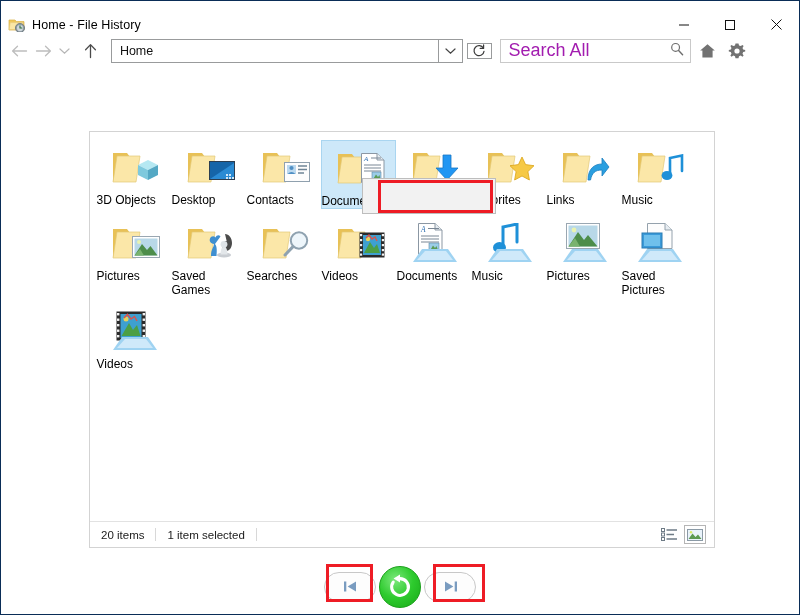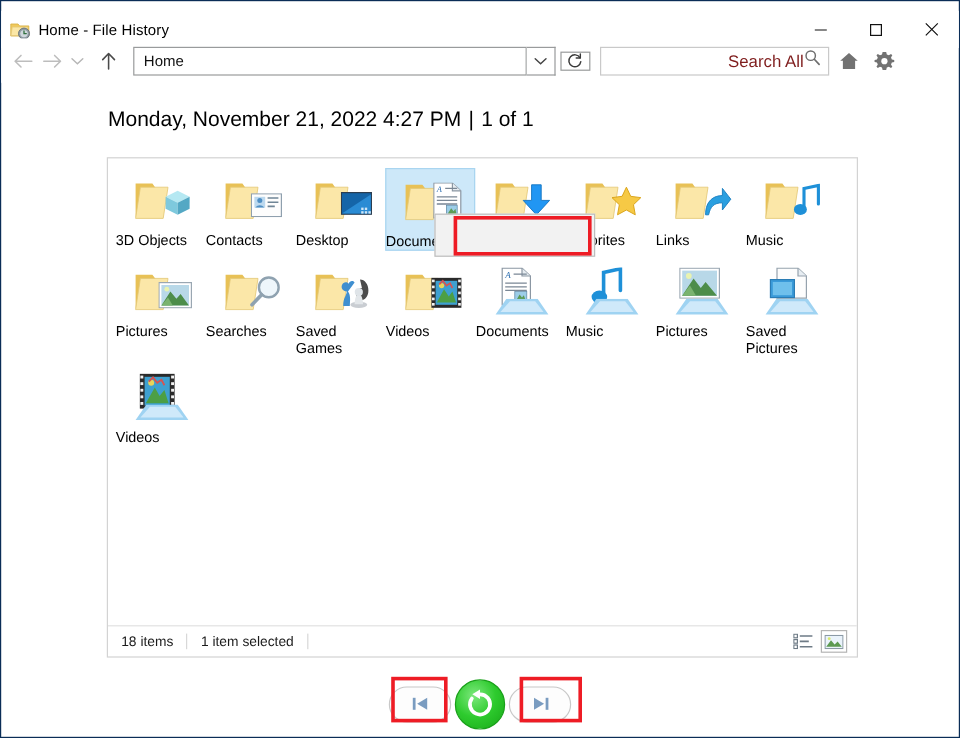--- a/index.html
+++ b/index.html
@@ -92,21 +92,21 @@
     display:flex; align-items:center; justify-content:center;
     color:#3a3a3a; font-size: 13px;
   }
   .search-box {
     margin-left: 8px;
     width: 205px; height: 24px;
     border: 1px solid #c9c9c9; background: #fff;
     display: flex; align-items: center;
     padding: 0 6px 0 8px;
   }
-  .search-ph { flex: 1; font-size: 14px; color: #7f1d1d; text-align: right; }
+  .search-ph { flex: 1; font-size: 18px; color: #a21caf; }
   .tb-icon {
     width: 26px; height: 26px; margin-left: 5px;
     display: flex; align-items: center; justify-content: center;
     color: #727272;
   }
 
   
   .hdr-date {
     position: absolute; left: 89px; top: 88px;
     font-size: 17.5px; color: #000;
@@ -311,63 +311,40 @@
       </svg>
     </div>
     <div class="tb-icon">
       <svg width="18" height="18" viewBox="0 0 18 18">
         <path d="M9 1.4 l1.5 0 0.5 2 1.7 0.7 1.8-1.1 1.1 1.1 -1.1 1.8 0.7 1.7 2 0.5 0 1.5 -2 0.5 -0.7 1.7 1.1 1.8 -1.1 1.1 -1.8-1.1 -1.7 0.7 -0.5 2 -1.5 0 -1.5 0 -0.5-2 -1.7-0.7 -1.8 1.1 -1.1-1.1 1.1-1.8 -0.7-1.7 -2-0.5 0-1.5 2-0.5 0.7-1.7 -1.1-1.8 1.1-1.1 1.8 1.1 1.7-0.7 0.5-2 z" fill="#727272"></path>
         <circle cx="9" cy="9" r="2.6" fill="#ffffff"></circle>
       </svg>
     </div>
   </div>
 
-  <div class="hdr-date">
-    <span>Monday, November 21, 2022 4:27 PM</span><span class="sep">|</span><span>1 of 1</span>
-  </div>
 
   <div class="pane">
     <div class="grid" id="grid">
         <div class="cell">
           <div class="icon-holder">
             <div style="position:relative;width:50px;height:46px;">
     <div style="position:absolute;left:1px;top:5px;">
   <svg width="46" height="38" viewBox="0 0 46 38">
     <path d="M3 4 H17 L20 8 H26 V32 H3 Z" fill="#e8c156"></path>
     <path d="M7 7 H30 L26 33 H3 Z" fill="#fbe7a8"></path>
     <path d="M7 7 H30 L26 33 H3 Z" fill="none" stroke="#e3c877" stroke-width="0.7"></path>
   </svg></div>
     <div style="position:absolute;right:-1px;bottom:4px;"><svg width="24" height="24" viewBox="0 0 24 24">
       <path d="M12 2 L22 7 L12 12 L2 7 Z" fill="#b5e8f2"></path>
       <path d="M2 7 L12 12 L12 22 L2 17 Z" fill="#7ec9dd"></path>
       <path d="M22 7 L12 12 L12 22 L22 17 Z" fill="#54a8c4"></path>
     </svg></div>
   </div>
           </div>
           <div class="cell-label">3D Objects</div>
-        </div>
-        <div class="cell">
-          <div class="icon-holder">
-            <div style="position:relative;width:50px;height:46px;">
-    <div style="position:absolute;left:1px;top:5px;">
-  <svg width="46" height="38" viewBox="0 0 46 38">
-    <path d="M3 4 H17 L20 8 H26 V32 H3 Z" fill="#e8c156"></path>
-    <path d="M7 7 H30 L26 33 H3 Z" fill="#fbe7a8"></path>
-    <path d="M7 7 H30 L26 33 H3 Z" fill="none" stroke="#e3c877" stroke-width="0.7"></path>
-  </svg></div>
-    <div style="position:absolute;right:-1px;bottom:4px;"><svg width="26" height="20" viewBox="0 0 26 20">
-      <rect x="0.5" y="0.5" width="25" height="19" fill="#fdfdfd" stroke="#8fa0ae"></rect>
-      <rect x="3" y="3" width="9" height="9" fill="#bcd9ef"></rect>
-      <circle cx="7.5" cy="6" r="2.1" fill="#4f8fc4"></circle>
-      <path d="M3.6 12 Q7.5 8.2 11.4 12 Z" fill="#4f8fc4"></path>
-      <path d="M14 4 H23 M14 7.5 H23 M14 11 H20" stroke="#6f8596" stroke-width="1.3"></path>
-    </svg></div>
-  </div>
-          </div>
-          <div class="cell-label">Contacts</div>
         </div>
         <div class="cell">
           <div class="icon-holder">
             <div style="position:relative;width:50px;height:46px;">
     <div style="position:absolute;left:1px;top:5px;">
   <svg width="46" height="38" viewBox="0 0 46 38">
     <path d="M3 4 H17 L20 8 H26 V32 H3 Z" fill="#e8c156"></path>
     <path d="M7 7 H30 L26 33 H3 Z" fill="#fbe7a8"></path>
     <path d="M7 7 H30 L26 33 H3 Z" fill="none" stroke="#e3c877" stroke-width="0.7"></path>
   </svg></div>
@@ -379,20 +356,40 @@
                     <rect x="20" y="13" width="2" height="2"></rect>
         <rect x="17" y="16" width="2" height="2"></rect>
                     <rect x="20" y="16" width="2" height="2"></rect>
         <rect x="23" y="16" width="2" height="2"></rect>
       </g>
     </svg></div>
   </div>
           </div>
           <div class="cell-label">Desktop</div>
         </div>
+        <div class="cell">
+          <div class="icon-holder">
+            <div style="position:relative;width:50px;height:46px;">
+    <div style="position:absolute;left:1px;top:5px;">
+  <svg width="46" height="38" viewBox="0 0 46 38">
+    <path d="M3 4 H17 L20 8 H26 V32 H3 Z" fill="#e8c156"></path>
+    <path d="M7 7 H30 L26 33 H3 Z" fill="#fbe7a8"></path>
+    <path d="M7 7 H30 L26 33 H3 Z" fill="none" stroke="#e3c877" stroke-width="0.7"></path>
+  </svg></div>
+    <div style="position:absolute;right:-1px;bottom:4px;"><svg width="26" height="20" viewBox="0 0 26 20">
+      <rect x="0.5" y="0.5" width="25" height="19" fill="#fdfdfd" stroke="#8fa0ae"></rect>
+      <rect x="3" y="3" width="9" height="9" fill="#bcd9ef"></rect>
+      <circle cx="7.5" cy="6" r="2.1" fill="#4f8fc4"></circle>
+      <path d="M3.6 12 Q7.5 8.2 11.4 12 Z" fill="#4f8fc4"></path>
+      <path d="M14 4 H23 M14 7.5 H23 M14 11 H20" stroke="#6f8596" stroke-width="1.3"></path>
+    </svg></div>
+  </div>
+          </div>
+          <div class="cell-label">Contacts</div>
+        </div>
         <div class="cell selected">
           <div class="icon-holder">
             <div style="position:relative;width:50px;height:46px;">
     <div style="position:absolute;left:1px;top:5px;">
   <svg width="46" height="38" viewBox="0 0 46 38">
     <path d="M3 4 H17 L20 8 H26 V32 H3 Z" fill="#e8c156"></path>
     <path d="M7 7 H30 L26 33 H3 Z" fill="#fbe7a8"></path>
     <path d="M7 7 H30 L26 33 H3 Z" fill="none" stroke="#e3c877" stroke-width="0.7"></path>
   </svg></div>
     <div style="position:absolute;right:-1px;bottom:4px;"><svg width="24" height="30" viewBox="0 0 24 30">
@@ -494,47 +491,47 @@
         </div>
         <div class="cell">
           <div class="icon-holder">
             <div style="position:relative;width:50px;height:46px;">
     <div style="position:absolute;left:1px;top:5px;">
   <svg width="46" height="38" viewBox="0 0 46 38">
     <path d="M3 4 H17 L20 8 H26 V32 H3 Z" fill="#e8c156"></path>
     <path d="M7 7 H30 L26 33 H3 Z" fill="#fbe7a8"></path>
     <path d="M7 7 H30 L26 33 H3 Z" fill="none" stroke="#e3c877" stroke-width="0.7"></path>
   </svg></div>
-    <div style="position:absolute;right:-1px;bottom:4px;"><svg width="28" height="28" viewBox="0 0 28 28">
-      <circle cx="17" cy="10.5" r="8.2" fill="#eef6fb" stroke="#8fa2b0" stroke-width="2"></circle>
-      <path d="M11 16.6 L3 25" stroke="#8fa2b0" stroke-width="3" stroke-linecap="round"></path>
-    </svg></div>
-  </div>
-          </div>
-          <div class="cell-label">Searches</div>
-        </div>
-        <div class="cell">
-          <div class="icon-holder">
-            <div style="position:relative;width:50px;height:46px;">
-    <div style="position:absolute;left:1px;top:5px;">
-  <svg width="46" height="38" viewBox="0 0 46 38">
-    <path d="M3 4 H17 L20 8 H26 V32 H3 Z" fill="#e8c156"></path>
-    <path d="M7 7 H30 L26 33 H3 Z" fill="#fbe7a8"></path>
-    <path d="M7 7 H30 L26 33 H3 Z" fill="none" stroke="#e3c877" stroke-width="0.7"></path>
-  </svg></div>
     <div style="position:absolute;right:-1px;bottom:4px;"><svg width="30" height="28" viewBox="0 0 30 28">
       <path d="M6 26 C6 19 9 17 9 14 C5.5 13.5 4 11 5 8.5 C6 6 9 5.5 10.5 7.5 C11.5 5 14 4.5 15.5 6.5 L10 14 C12 16.5 12 20 11.5 26 Z" fill="#3f8fd0"></path>
       <path d="M20 4 C24 4 27 8 27 13 C27 18 24 21 21 21 C18.5 21 17 19 17 16.5 C17 13 19.5 11 21 11 C22 11 22.5 12 22 12.6" fill="#4b4b4b"></path>
       <ellipse cx="19" cy="25" rx="7" ry="2.6" fill="#c9cdd2"></ellipse>
       <path d="M15.5 24.5 C15.5 19 17.5 16 19 16 C20.5 16 22.5 19 22.5 24.5 Z" fill="#e3e7ea"></path>
       <circle cx="19" cy="14.3" r="3.4" fill="#dfe4e8"></circle>
     </svg></div>
   </div>
           </div>
           <div class="cell-label">Saved Games</div>
+        </div>
+        <div class="cell">
+          <div class="icon-holder">
+            <div style="position:relative;width:50px;height:46px;">
+    <div style="position:absolute;left:1px;top:5px;">
+  <svg width="46" height="38" viewBox="0 0 46 38">
+    <path d="M3 4 H17 L20 8 H26 V32 H3 Z" fill="#e8c156"></path>
+    <path d="M7 7 H30 L26 33 H3 Z" fill="#fbe7a8"></path>
+    <path d="M7 7 H30 L26 33 H3 Z" fill="none" stroke="#e3c877" stroke-width="0.7"></path>
+  </svg></div>
+    <div style="position:absolute;right:-1px;bottom:4px;"><svg width="28" height="28" viewBox="0 0 28 28">
+      <circle cx="17" cy="10.5" r="8.2" fill="#eef6fb" stroke="#8fa2b0" stroke-width="2"></circle>
+      <path d="M11 16.6 L3 25" stroke="#8fa2b0" stroke-width="3" stroke-linecap="round"></path>
+    </svg></div>
+  </div>
+          </div>
+          <div class="cell-label">Searches</div>
         </div>
         <div class="cell">
           <div class="icon-holder">
             <div style="position:relative;width:50px;height:46px;">
     <div style="position:absolute;left:1px;top:5px;">
   <svg width="46" height="38" viewBox="0 0 46 38">
     <path d="M3 4 H17 L20 8 H26 V32 H3 Z" fill="#e8c156"></path>
     <path d="M7 7 H30 L26 33 H3 Z" fill="#fbe7a8"></path>
     <path d="M7 7 H30 L26 33 H3 Z" fill="none" stroke="#e3c877" stroke-width="0.7"></path>
   </svg></div>
@@ -656,21 +653,21 @@
       <path d="M10 0 H36 L45 13 H1 Z" fill="#9fd3f2"></path>
       <path d="M13 2 H34 L41 11 H5 Z" fill="#cfe9fa"></path>
     </svg>
   </div>
           </div>
           <div class="cell-label">Videos</div>
         </div>
       </div>
 
     <div class="statusbar">
-      <div class="st-text">18 items</div>
+      <div class="st-text">20 items</div>
       <div class="st-div"></div>
       <div class="st-text">1 item selected</div>
       <div class="st-div"></div>
       <div class="view-btns">
         <div class="view-btn">
           <svg width="17" height="13" viewBox="0 0 17 13">
             <rect x="0.5" y="0.5" width="3" height="3" fill="none" stroke="#6e7b86"></rect>
             <rect x="0.5" y="5" width="3" height="3" fill="none" stroke="#6e7b86"></rect>
             <rect x="0.5" y="9.5" width="3" height="3" fill="none" stroke="#6e7b86"></rect>
             <path d="M5.5 2 H16 M5.5 6.5 H13 M5.5 11 H16" stroke="#6e7b86" stroke-width="1.3"></path>

